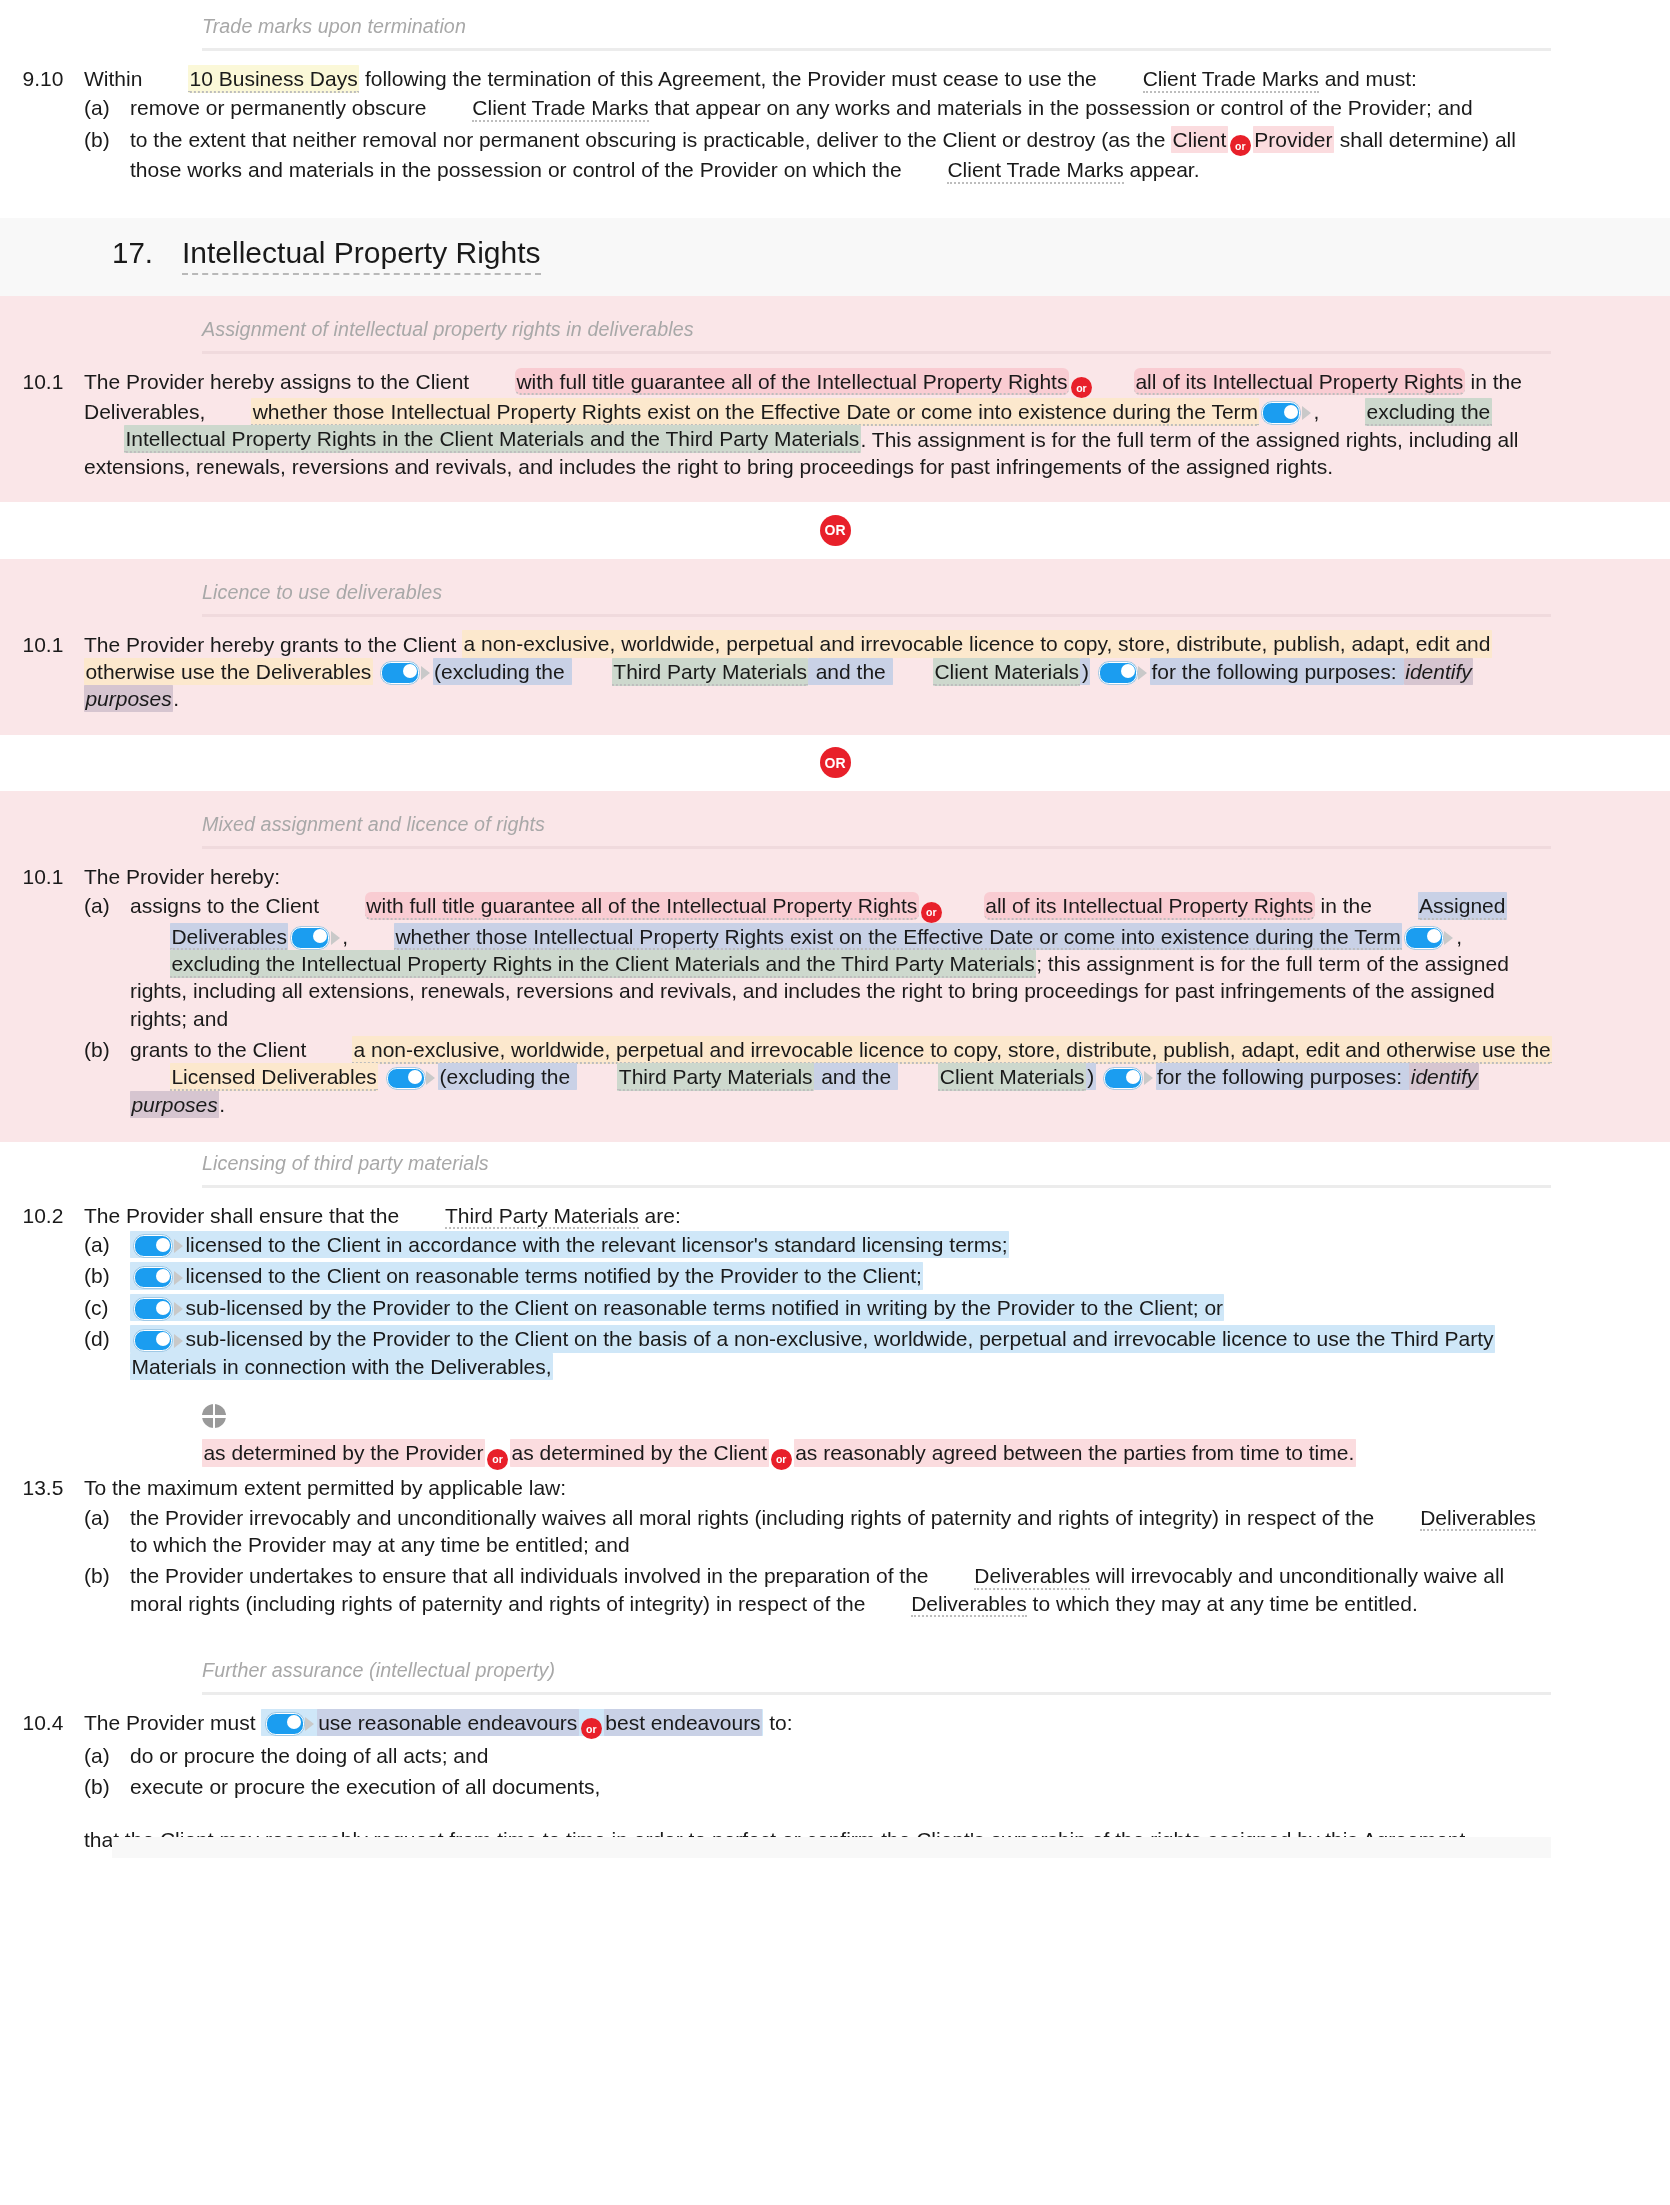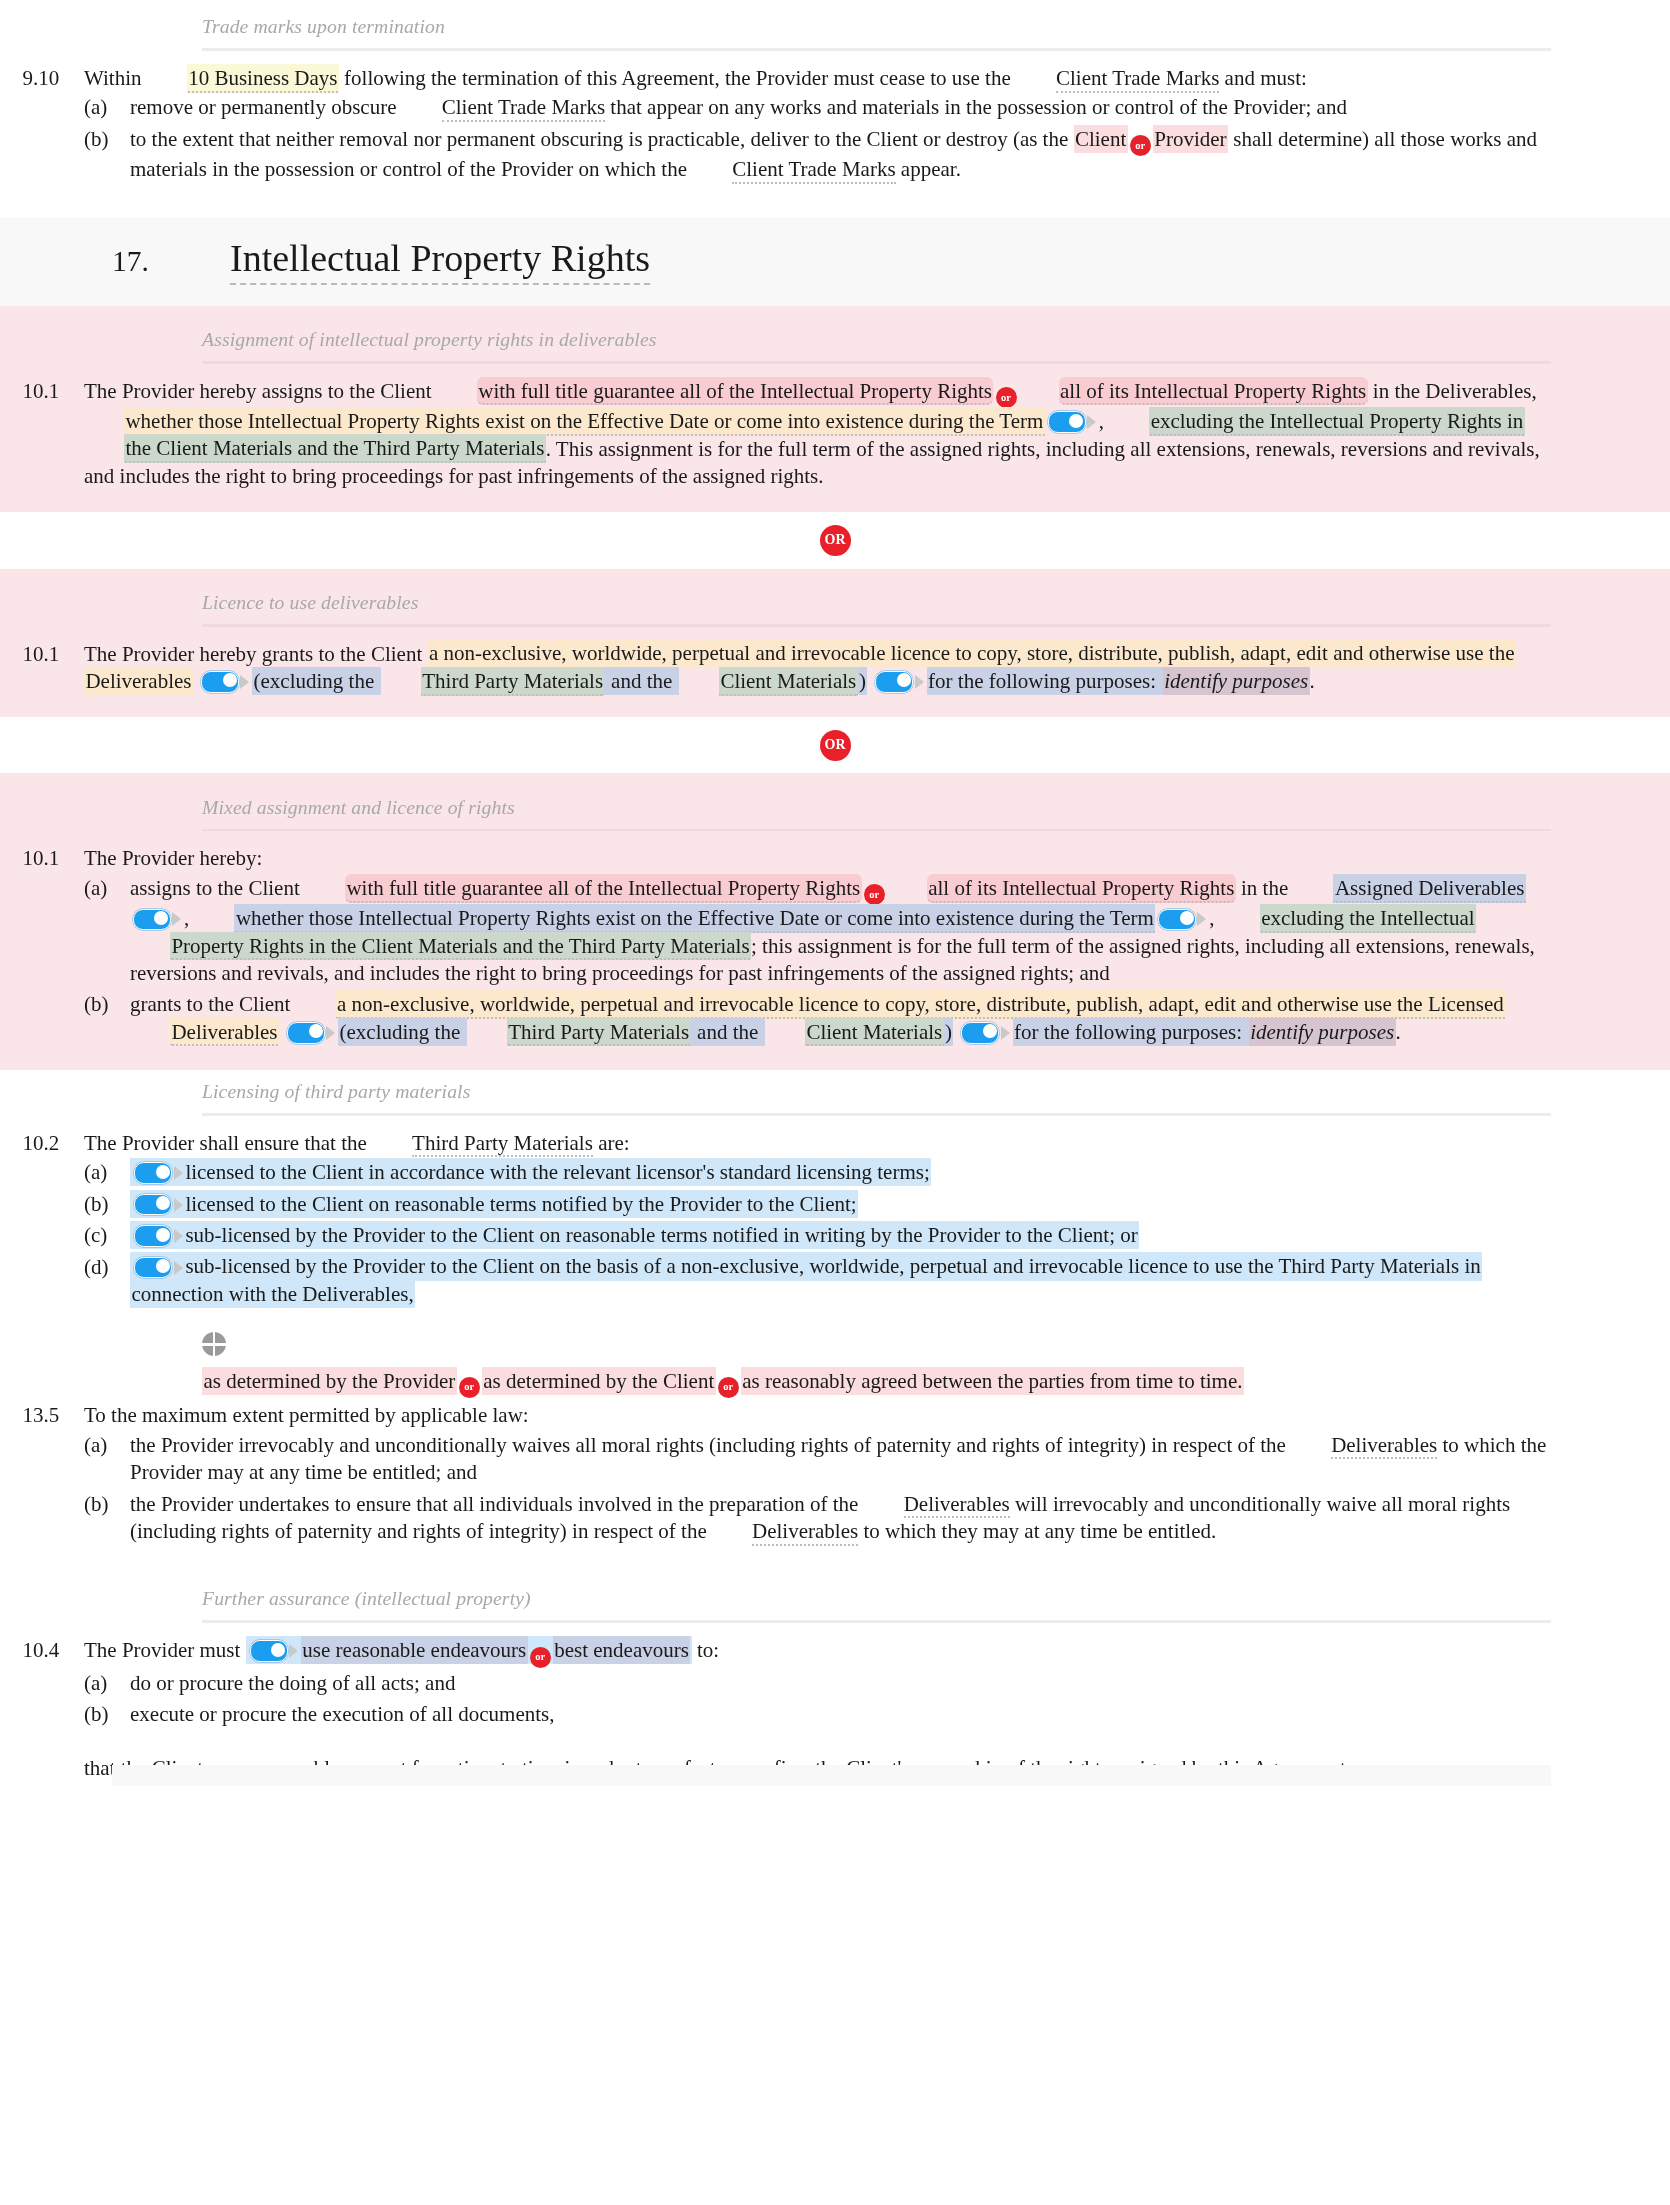--- a/index.html
+++ b/index.html
@@ -15,21 +15,20 @@
     position: relative;
     overflow: hidden;
   }
 
   
   .page {
     position: relative;
     width: 1670px;
     padding-top: 5.6px;
     box-sizing: border-box;
-    font-family: Liberation Serif, serif;
   }
 
   
   .clause {
     display: flex;
     align-items: flex-start;
     font-size: 21px;
     line-height: 1.30;
     padding: 4.2px 0 4.2px 0;
   }
@@ -83,24 +82,23 @@
     display: flex;
     align-items: baseline;
     padding-left: 112px;
   }
   .section-head .snum {
     font-size: 29.5px;
     width: 70px;
     flex: 0 0 70px;
   }
   .section-head .stitle {
-    font-size: 38px;
+    font-size: 30px;
     border-bottom: 2.1px dashed #b9b9b9;
     padding-bottom: 2.8px;
-    margin-left: 48px;
   }
 
   
   .optblock {
     background: #fae6e8;
     padding: 12.6px 0 18px 0;
   }
 
   
   .subhead-wrap { padding: 9.8px 0 0 0; }

